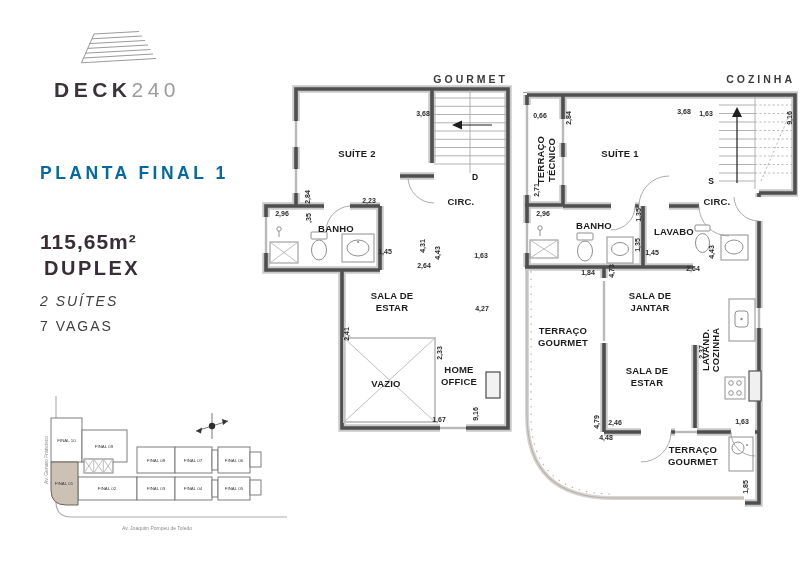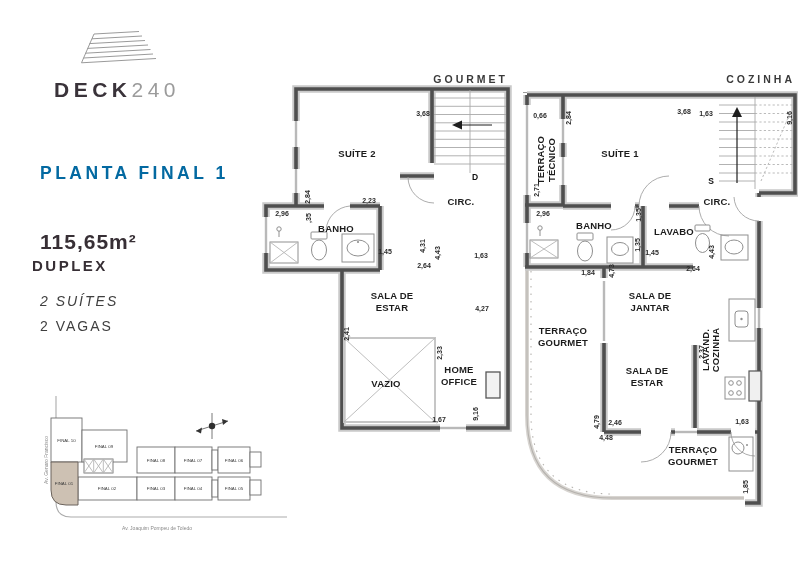--- a/index.html
+++ b/index.html
@@ -6,21 +6,21 @@
   body{width:800px;height:566px;position:relative;background:#ffffff;
        font-family:"Liberation Sans",sans-serif;overflow:hidden;}
   .abs{position:absolute;}
   
   .brand{left:38px;top:28px;width:158px;text-align:center;}
   .brand-text{font-size:21px;letter-spacing:4.5px;margin-top:2px;white-space:nowrap;}
   .brand-dark{color:#3a333a;font-weight:600;}
   .brand-light{color:#9b9b9b;font-weight:300;}
   .title{left:40px;top:163px;font-size:17.5px;font-weight:700;letter-spacing:3.5px;color:#0369a1;}
   .area{left:40px;top:230px;font-size:21px;font-weight:800;letter-spacing:1px;color:#372f35;}
-  .dtype{left:32px;top:257px;font-size:15px;font-weight:700;letter-spacing:2.5px;color:#372f35;}
+  .dtype{left:44px;top:257px;font-size:20px;font-weight:700;letter-spacing:2.5px;color:#372f35;}
   .feat1{left:40px;top:293px;font-style:italic;}
   .feat2{left:40px;top:318px;}
   .feat{font-size:14px;font-weight:400;letter-spacing:2px;color:#3f3f3f;}
   .planlbl{font-size:10.5px;font-weight:700;letter-spacing:3px;color:#3a3a3a;text-align:right;}
   .suplbl{left:262px;top:73px;width:246px;}
   .inflbl{left:523px;top:73px;width:272px;}
   .infline{left:523px;top:92px;width:272px;height:1px;background:#9b9b9b;}
   
   .wallL{stroke:#c9c9c9;stroke-width:7.5;fill:none;}
   .wallD{stroke:#4f4f4f;stroke-width:3.6;fill:none;}
@@ -59,21 +59,21 @@
     <path class="logo-line" d="M43.5,34.8 L118,30.5"></path>
     <path class="logo-line" d="M56,6 L43.5,34.8"></path>
   </svg>
   <div class="brand-text"><span class="brand-dark">DECK</span><span class="brand-light">240</span></div>
 </div>
 
 <div class="abs title">PLANTA FINAL 1</div>
 <div class="abs area">115,65m²</div>
 <div class="abs dtype">DUPLEX</div>
 <div class="abs feat feat1">2 SUÍTES</div>
-<div class="abs feat feat2">2 VAGAS</div>
+<div class="abs feat feat2">7 VAGAS</div>
 
 <div class="abs planlbl suplbl">GOURMET</div>
 <div class="abs planlbl inflbl">COZINHA</div>
 <div class="abs infline"></div>
 
 <svg class="abs" style="left:262px;top:85px;" width="250" height="350" viewBox="0 0 250 350">
   <defs>
     <path id="supW" d="M34,4 H246 V343 H80 V185 H4 V121 H34 Z M170,4 V78 M138,91 H172 M34,121 H62 M88,121 H118 M118,121 V185 M80,185 H118"></path>
   </defs>
   <use href="#supW" class="wallL"></use>

